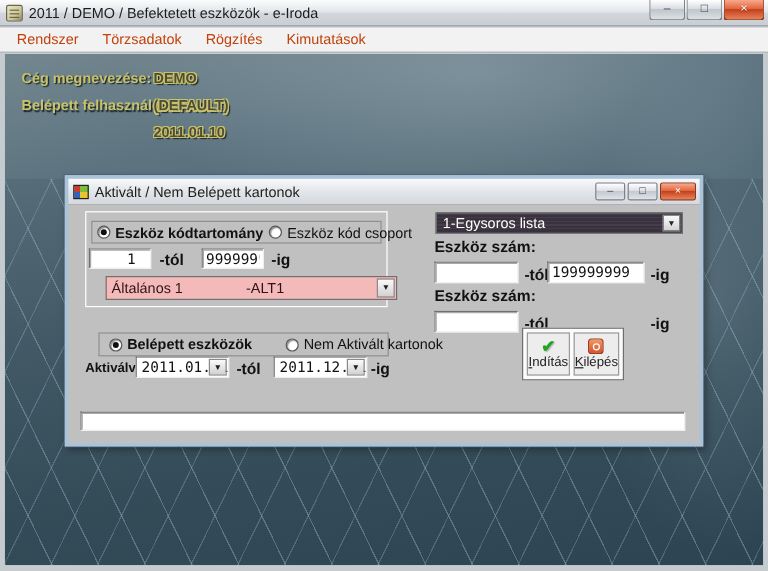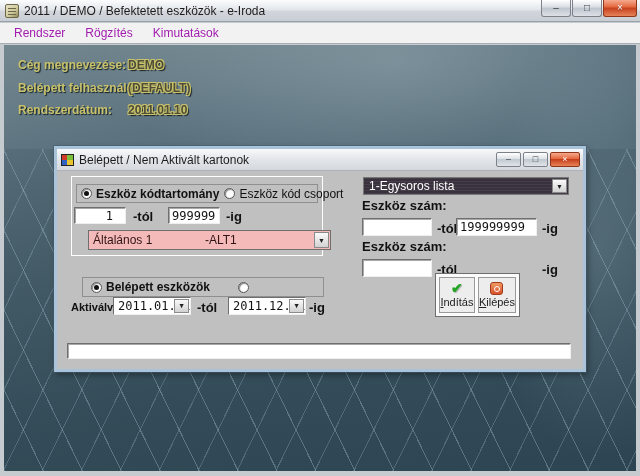--- a/index.html
+++ b/index.html
@@ -30,21 +30,21 @@
   }
   .win-btn.close{width:34px;color:#fff;
     background:linear-gradient(#f6a98e,#e2663c 45%,#c5401d 50%,#e88258);
     border-color:#8f3518;text-shadow:0 1px 1px rgba(0,0,0,.4);}
   
   .menubar{
     position:absolute;top:23px;left:0;right:0;height:21px;
     background:#f2f2f2;border-bottom:1px solid #a9aeb4;
     display:flex;align-items:center;padding-left:4px;
   }
-  .menu-item{font-size:12px;color:#a21caf;padding:2px 10px;text-align:center;}
+  .menu-item{font-size:12px;color:#c2410c;padding:2px 10px;text-align:center;}
   
   .content{
     position:absolute;top:45px;left:0;right:0;bottom:0;
     border-left:4px solid #c6cbd0;border-right:4px solid #c6cbd0;border-bottom:5px solid #c6cbd0;
     background:
       radial-gradient(ellipse 420px 180px at 62% 4%, rgba(190,205,212,.30), transparent 70%),
       radial-gradient(ellipse 160px 300px at 94% 48%, rgba(185,205,215,.22), transparent 70%),
       linear-gradient(168deg,#73878f 0%,#5d7480 20%,#4a636f 45%,#3c5663 70%,#344e5c 100%);
     overflow:hidden;
   }
@@ -150,44 +150,44 @@
     <span class="window-title">2011 / DEMO / Befektetett eszközök - e-Iroda</span>
     <span class="win-controls">
       <span class="win-btn">–</span>
       <span class="win-btn">□</span>
       <span class="win-btn close">×</span>
     </span>
   </div>
 
   <div class="menubar">
     <span class="menu-item">Rendszer</span>
+    <span class="menu-item">Törzsadatok</span>
     <span class="menu-item">Rögzítés</span>
     <span class="menu-item">Kimutatások</span>
   </div>
 
   <div class="content">
     <div class="grid-overlay"></div>
 
     <div class="info-row" style="top:13px">
       <span class="info-label">Cég megnevezése:</span>
       <span class="info-value">DEMO</span>
     </div>
     <div class="info-row" style="top:36px">
       <span class="info-label">Belépett felhasználó:</span>
       <span class="info-value">(DEFAULT)</span>
     </div>
     <div class="info-row" style="top:58px">
-      <span class="info-label">Rendszerdátum:</span>
       <span class="info-value">2011.01.10</span>
     </div>
 
     <div class="dialog">
       <div class="dlg-titlebar">
         <span class="dlg-icon"></span>
-        <span class="dlg-title">Belépett / Nem Aktivált kartonok</span>
+        <span class="dlg-title">Aktivált / Nem Belépett kartonok</span>
         <span class="dlg-controls">
           <span class="dlg-btn-win">–</span>
           <span class="dlg-btn-win">□</span>
           <span class="dlg-btn-win close">×</span>
         </span>
       </div>
 
       <div class="dlg-body">
 
         <div class="group1">
@@ -218,20 +218,21 @@
           </div>
         </div>
 
         <div class="radio-panel rp2">
           <span class="radio-item">
             <span class="radio checked"></span>
             <span class="bold-lbl">Belépett eszközök</span>
           </span>
           <span class="radio-item">
             <span class="radio"></span>
+            <span>Nem Aktivált kartonok</span>
           </span>
         </div>
 
         <span class="akt-label">Aktiválva:</span>
         <div class="combo date mono" style="left:56px;top:126px;">
           <span>2011.01.01</span>
           <span class="combo-btn">▼</span>
         </div>
         <span class="suffix" style="left:140px;top:129px;">-tól</span>
         <div class="combo date mono" style="left:171px;top:126px;">

